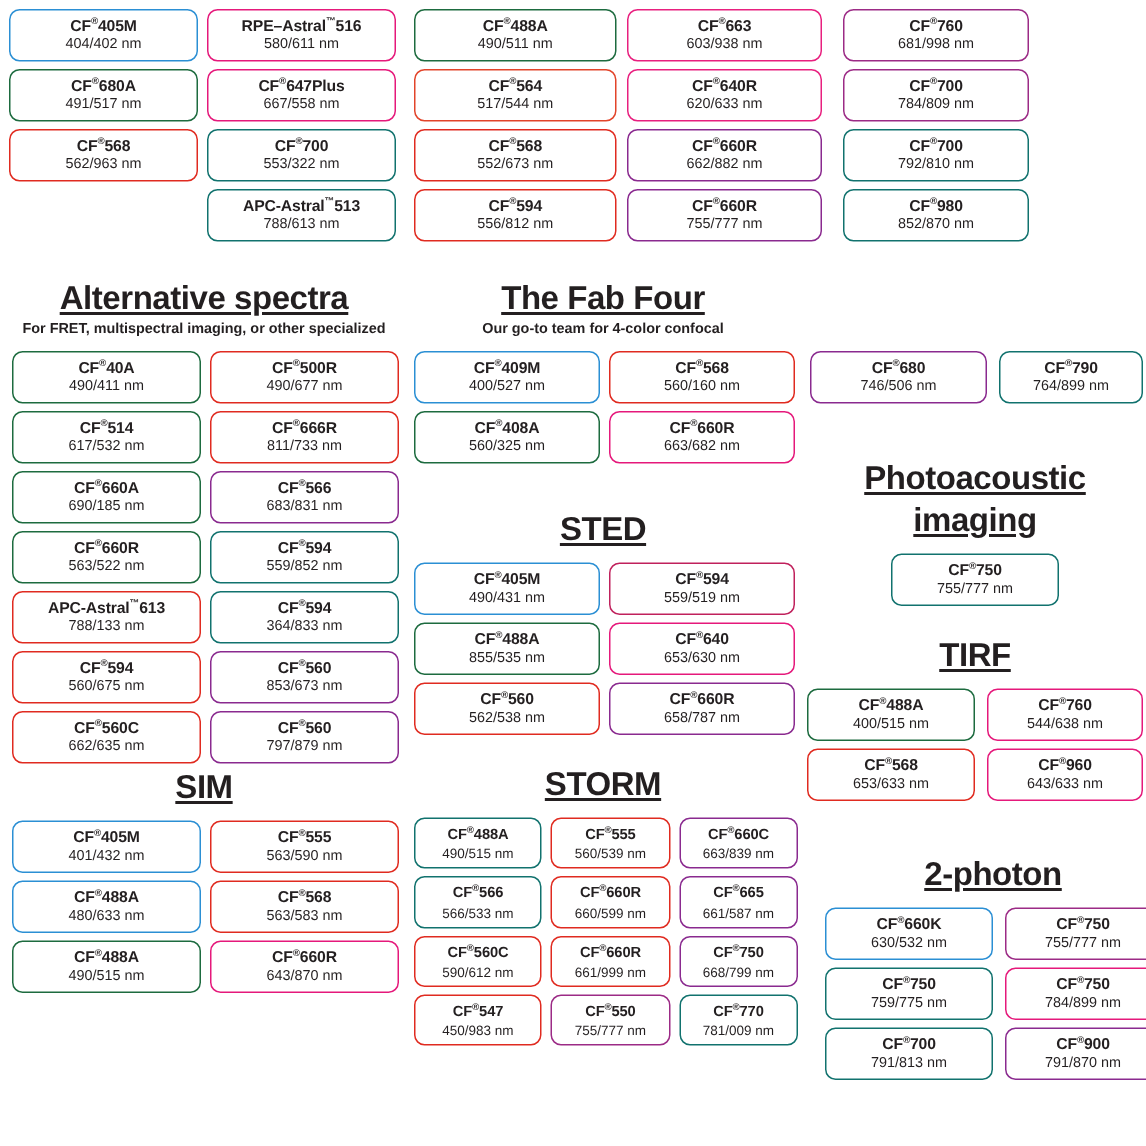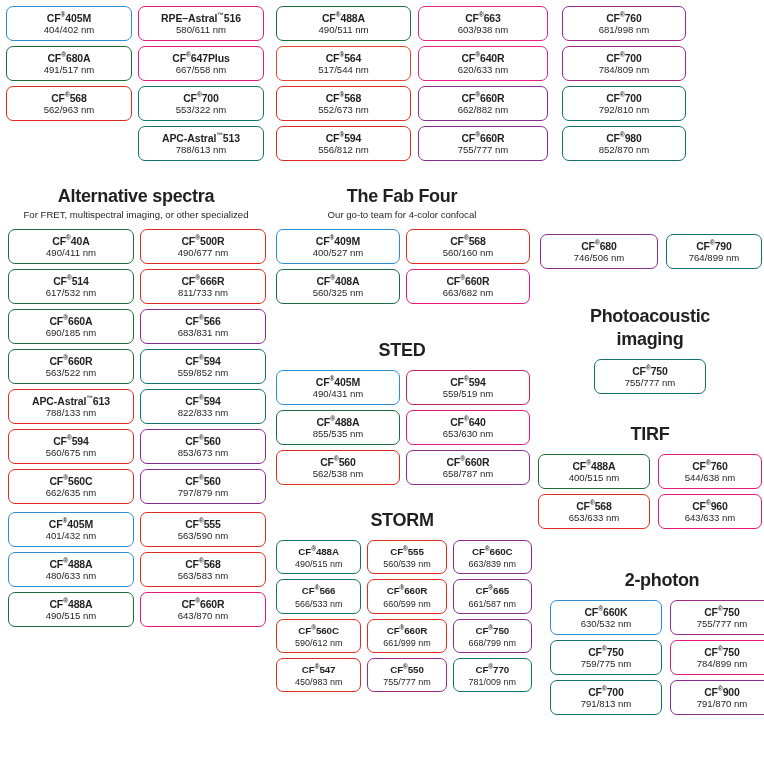--- a/index.html
+++ b/index.html
@@ -61,30 +61,31 @@
   .c-orange  { border-color: #e2442a; }
   .c-magenta { border-color: #e8207f; }
   .c-pink    { border-color: #e5197b; }
   .c-purple  { border-color: #8a2a8f; }
   .c-grape   { border-color: #9c2b86; }
   .c-crimson { border-color: #c0215c; }
 
   
   .sec-title {
     text-align: center;
-    font-size: 18px;
+    font-size: 22px;
     font-weight: bold;
     letter-spacing: -0.3px;
     margin: 0 0 2px 0;
     white-space: nowrap;
+    text-decoration: underline;
   }
   .sec-sub {
     text-align: center;
     font-size: 9.6px;
-    font-weight: normal;
+    font-weight: bold;
     margin: 0 0 9px 0;
     white-space: nowrap;
   }
   .sec-title.tight { margin-bottom: 9px; }
 
   
   .blk { position: absolute; }
 
   .cols { display: flex; }
   .col  { display: flex; flex-direction: column; }
@@ -284,21 +285,21 @@
         <div class="chip c-purple">
           <span class="nm-name">CF<span class="reg">®</span>566</span>
           <span class="nm-spec">683/831 nm</span>
         </div>
         <div class="chip c-teal">
           <span class="nm-name">CF<span class="reg">®</span>594</span>
           <span class="nm-spec">559/852 nm</span>
         </div>
         <div class="chip c-teal">
           <span class="nm-name">CF<span class="reg">®</span>594</span>
-          <span class="nm-spec">822/833 nm</span>
+          <span class="nm-spec">364/833 nm</span>
         </div>
         <div class="chip c-purple">
           <span class="nm-name">CF<span class="reg">®</span>560</span>
           <span class="nm-spec">853/673 nm</span>
         </div>
         <div class="chip c-purple">
           <span class="nm-name">CF<span class="reg">®</span>560</span>
           <span class="nm-spec">797/879 nm</span>
         </div>
       </div>
@@ -416,20 +417,21 @@
         </div>
         <div class="chip c-pink">
           <span class="nm-name">CF<span class="reg">®</span>960</span>
           <span class="nm-spec">643/633 nm</span>
         </div>
       </div>
   </div>
 </div>
 
 <div class="blk" id="sim">
+  <div class="sec-title tight">SIM</div>
   <div class="cols">
     <div class="col" id="sm-c1">
         <div class="chip c-blue">
           <span class="nm-name">CF<span class="reg">®</span>405M</span>
           <span class="nm-spec">401/432 nm</span>
         </div>
         <div class="chip c-blue">
           <span class="nm-name">CF<span class="reg">®</span>488A</span>
           <span class="nm-spec">480/633 nm</span>
         </div>

